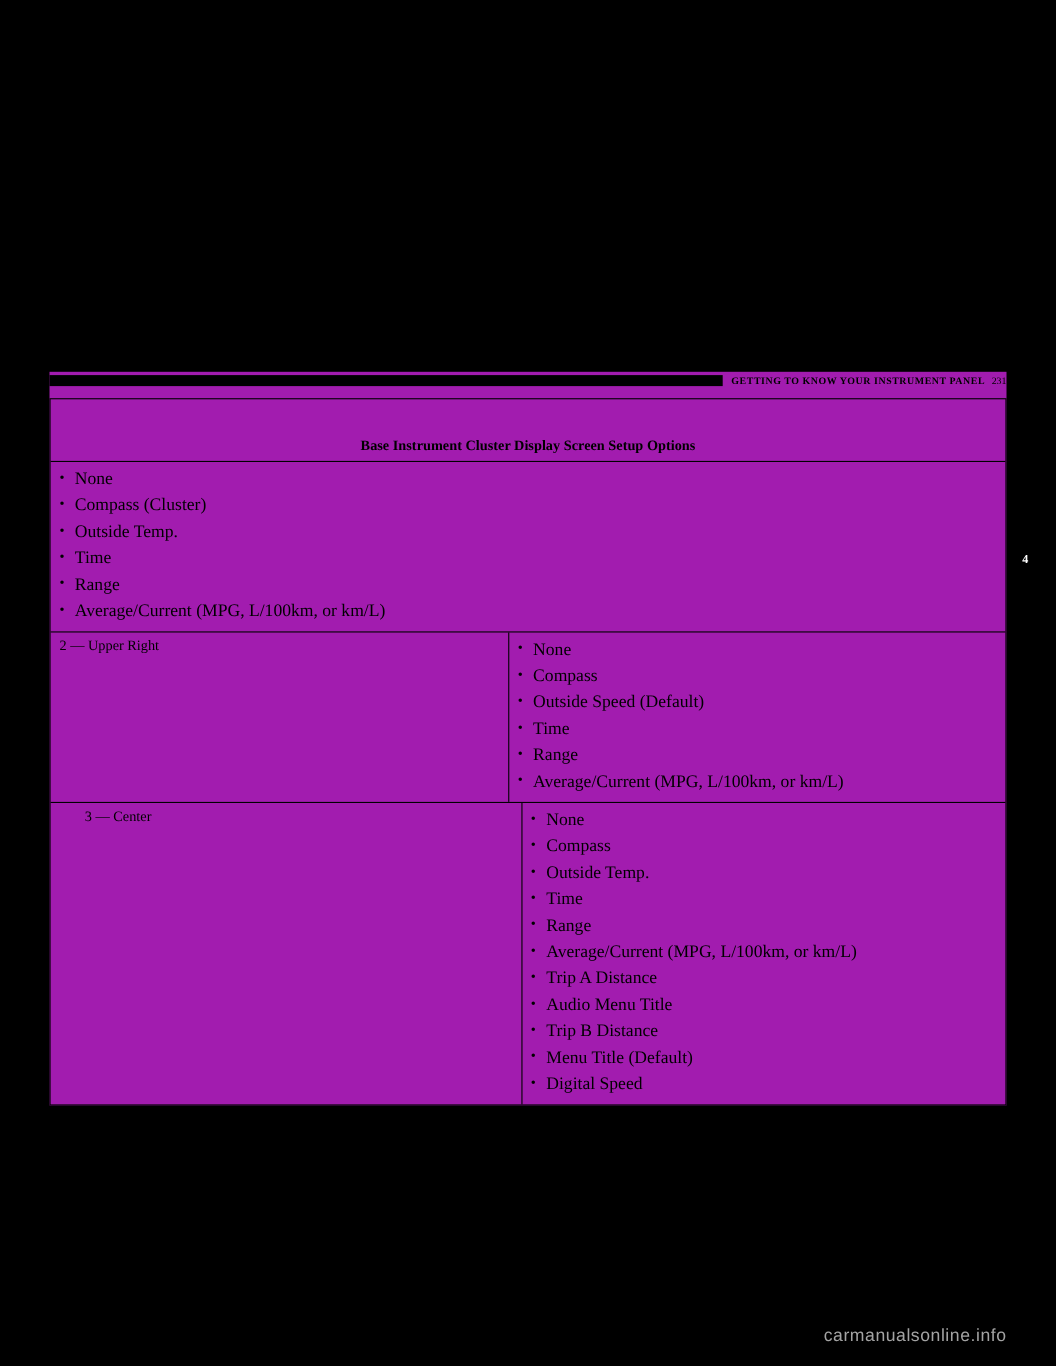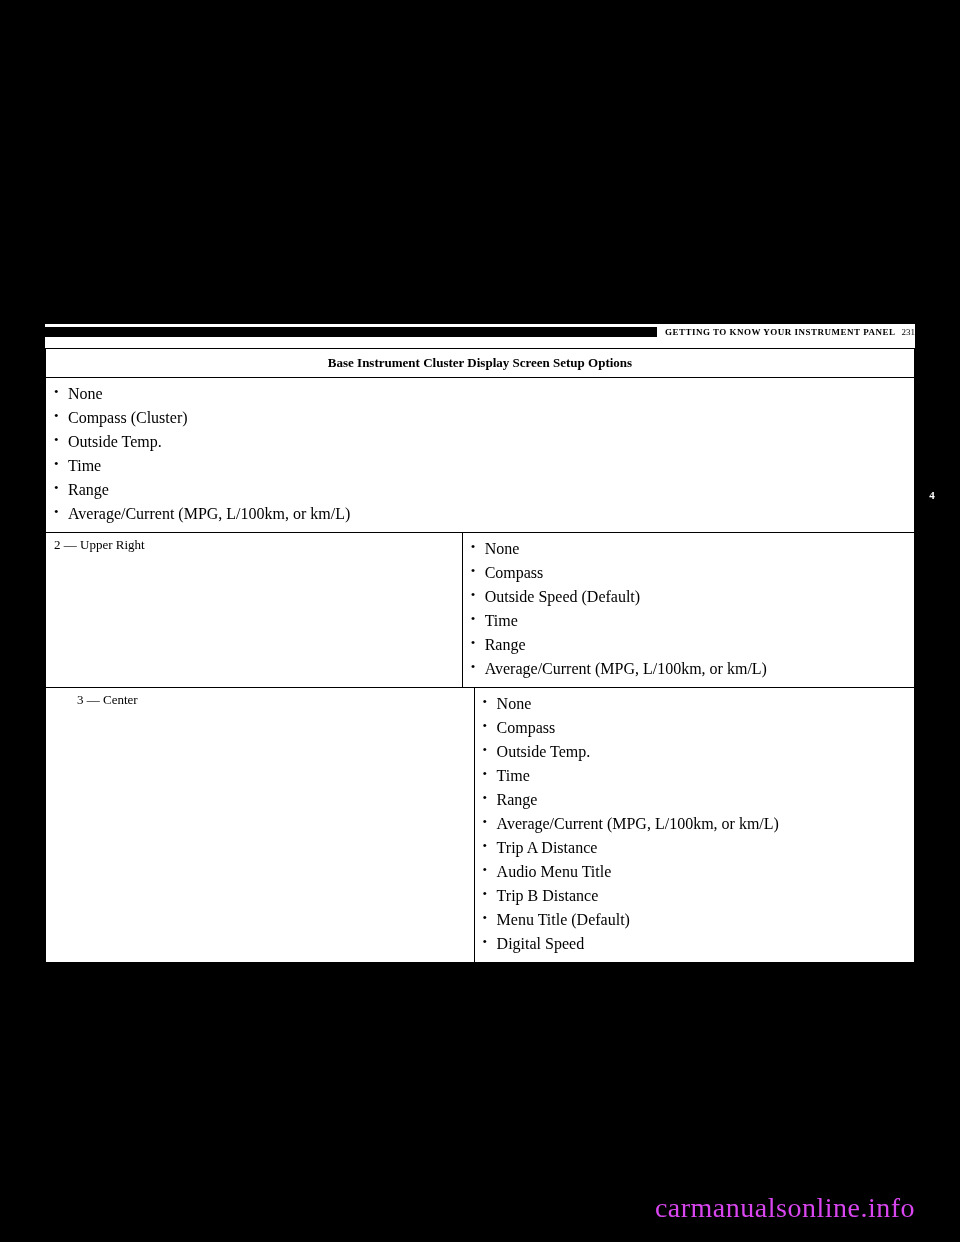--- a/index.html
+++ b/index.html
@@ -9,24 +9,24 @@
     }
     body {
       width: 960px;
       height: 1242px;
       background: #000;
       position: relative;
       font-family: Georgia, 'Times New Roman', serif;
     }
     .page {
       position: absolute;
-      top: 324px;
+      top: 338px;
       left: 45px;
       width: 870px;
-      background: #ffffff;
+      background: #a21caf;
       padding: 0;
     }
     .header-bar {
       display: flex;
       align-items: center;
       height: 16px;
       margin-bottom: 8px;
     }
     .header-line {
       flex: 1;
@@ -48,20 +48,21 @@
       border: 1.5px solid #000;
       width: 100%;
       border-collapse: collapse;
     }
     .table-title {
       text-align: center;
       font-weight: bold;
       font-size: 13px;
       padding: 6px 0;
       border-bottom: 1px solid #000;
+      margin-top: 28px;
     }
     .row {
       display: flex;
       border-bottom: 1px solid #000;
     }
     .row:last-child {
       border-bottom: none;
       margin-left: 23px;
     }
     .cell-left {
@@ -100,23 +101,23 @@
       font-size: 11px;
       font-weight: bold;
       display: flex;
       align-items: center;
       justify-content: center;
     }
     .watermark {
       position: absolute;
       bottom: 18px;
       right: 45px;
-      color: #d946ef;
-      font-family: Liberation Serif, serif;
-      font-size: 28px;
+      color: #a3a3a3;
+      font-family: Liberation Sans, sans-serif;
+      font-size: 16px;
       letter-spacing: 0.5px;
     }
   </style>
 </head>
 <body>
 
 <div class="page">
   <div class="header-bar">
     <div class="header-line"></div>
     <div class="header-text">GETTING TO KNOW YOUR INSTRUMENT PANEL</div>

